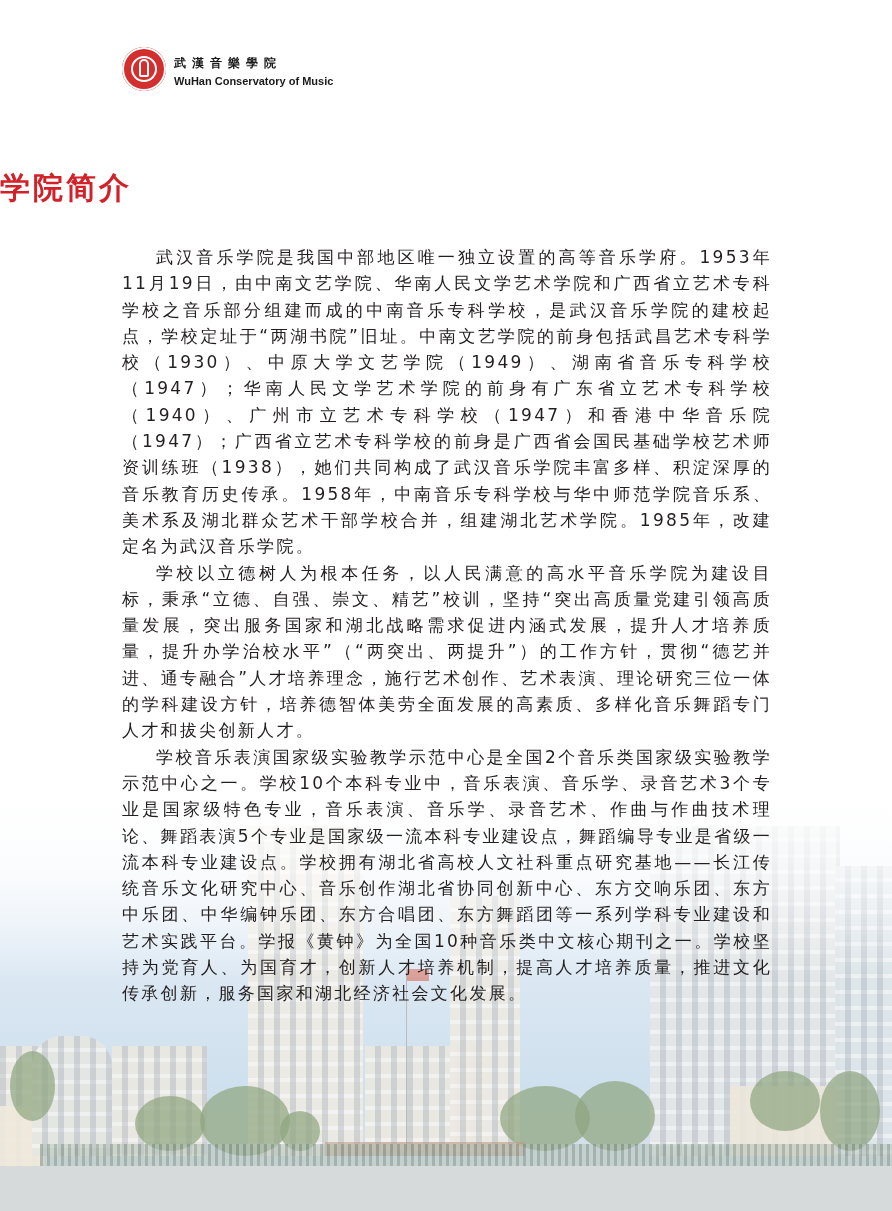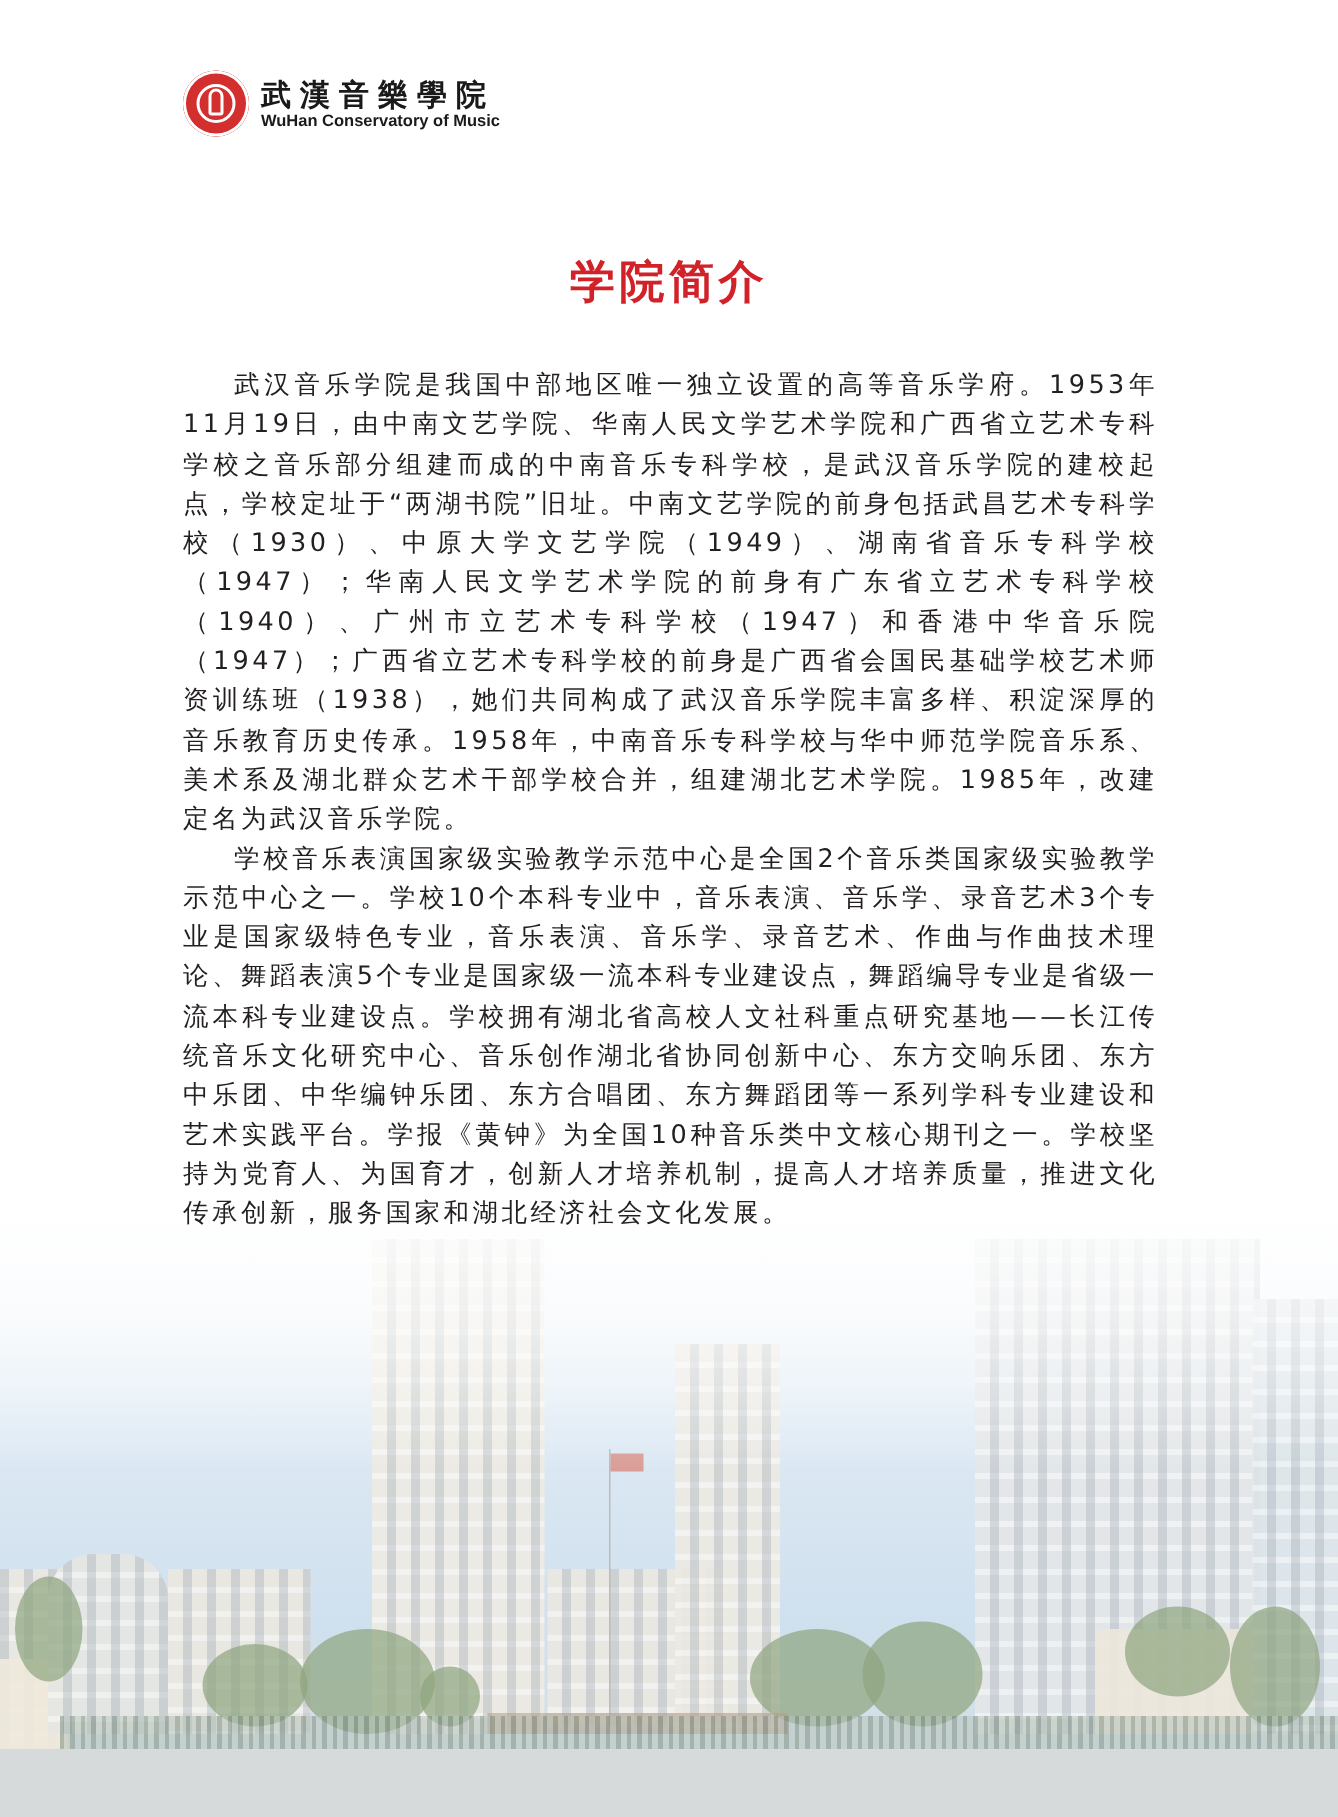--- a/index.html
+++ b/index.html
@@ -46,26 +46,26 @@
   }
   .logo .inner {
     position: absolute; left: 9px; top: 9px; width: 26px; height: 26px; border-radius: 50%;
     border: 2px solid #fff; box-sizing: border-box;
   }
   .logo .harp {
     position: absolute; left: 17px; top: 12px; width: 10px; height: 18px;
     border: 2px solid #fff; border-radius: 5px 5px 2px 2px; box-sizing: border-box;
   }
   .brand { margin-left: 8px; display: flex; flex-direction: column; }
-  .brand-cn { font-family: "DejaVu Serif", serif; font-size: 20px; font-weight: bold; letter-spacing: 6px; color: #1a1a1a; line-height: 22px; }
+  .brand-cn { font-family: "DejaVu Serif", serif; font-size: 12px; font-weight: bold; letter-spacing: 6px; color: #1a1a1a; line-height: 22px; }
   .brand-en { font-family: "Liberation Sans", sans-serif; font-size: 11px; font-weight: bold; color: #1a1a1a; line-height: 12px; margin-top: 1px; }
 
   
   .title {
-    position: absolute; left: 0; right: 0; top: 168px; text-align: center;
+    position: absolute; left: 0; right: 0; top: 168px; text-align: left;
     font-size: 30px; font-weight: bold; color: #d1222a; letter-spacing: 3px;
   }
 
   
   .content {
     position: absolute; left: 122px; top: 244px; width: 650px;
     font-size: 17px; line-height: 26.3px; letter-spacing: 2.3px;
     text-align: justify;
   }
   .content p { margin: 0; text-indent: 2em; }
@@ -108,14 +108,15 @@
   <div class="brand">
     <span class="brand-cn">武漢音樂學院</span>
     <span class="brand-en">WuHan Conservatory of Music</span>
   </div>
 </div>
 
 <div class="title">学院简介</div>
 
 <div class="content">
   <p>武汉音乐学院是我国中部地区唯一独立设置的高等音乐学府。1953年11月19日，由中南文艺学院、华南人民文学艺术学院和广西省立艺术专科学校之音乐部分组建而成的中南音乐专科学校，是武汉音乐学院的建校起点，学校定址于“两湖书院”旧址。中南文艺学院的前身包括武昌艺术专科学校（1930）、中原大学文艺学院（1949）、湖南省音乐专科学校（1947）；华南人民文学艺术学院的前身有广东省立艺术专科学校（1940）、广州市立艺术专科学校（1947）和香港中华音乐院（1947）；广西省立艺术专科学校的前身是广西省会国民基础学校艺术师资训练班（1938），她们共同构成了武汉音乐学院丰富多样、积淀深厚的音乐教育历史传承。1958年，中南音乐专科学校与华中师范学院音乐系、美术系及湖北群众艺术干部学校合并，组建湖北艺术学院。1985年，改建定名为武汉音乐学院。</p>
+  <p>学校以立德树人为根本任务，以人民满意的高水平音乐学院为建设目标，秉承“立德、自强、崇文、精艺”校训，坚持“突出高质量党建引领高质量发展，突出服务国家和湖北战略需求促进内涵式发展，提升人才培养质量，提升办学治校水平”（“两突出、两提升”）的工作方针，贯彻“德艺并进、通专融合”人才培养理念，施行艺术创作、艺术表演、理论研究三位一体的学科建设方针，培养德智体美劳全面发展的高素质、多样化音乐舞蹈专门人才和拔尖创新人才。</p>
   <p>学校音乐表演国家级实验教学示范中心是全国2个音乐类国家级实验教学示范中心之一。学校10个本科专业中，音乐表演、音乐学、录音艺术3个专业是国家级特色专业，音乐表演、音乐学、录音艺术、作曲与作曲技术理论、舞蹈表演5个专业是国家级一流本科专业建设点，舞蹈编导专业是省级一流本科专业建设点。学校拥有湖北省高校人文社科重点研究基地——长江传统音乐文化研究中心、音乐创作湖北省协同创新中心、东方交响乐团、东方中乐团、中华编钟乐团、东方合唱团、东方舞蹈团等一系列学科专业建设和艺术实践平台。学报《黄钟》为全国10种音乐类中文核心期刊之一。学校坚持为党育人、为国育才，创新人才培养机制，提高人才培养质量，推进文化传承创新，服务国家和湖北经济社会文化发展。</p>
 </div>
 
 </body></html>

